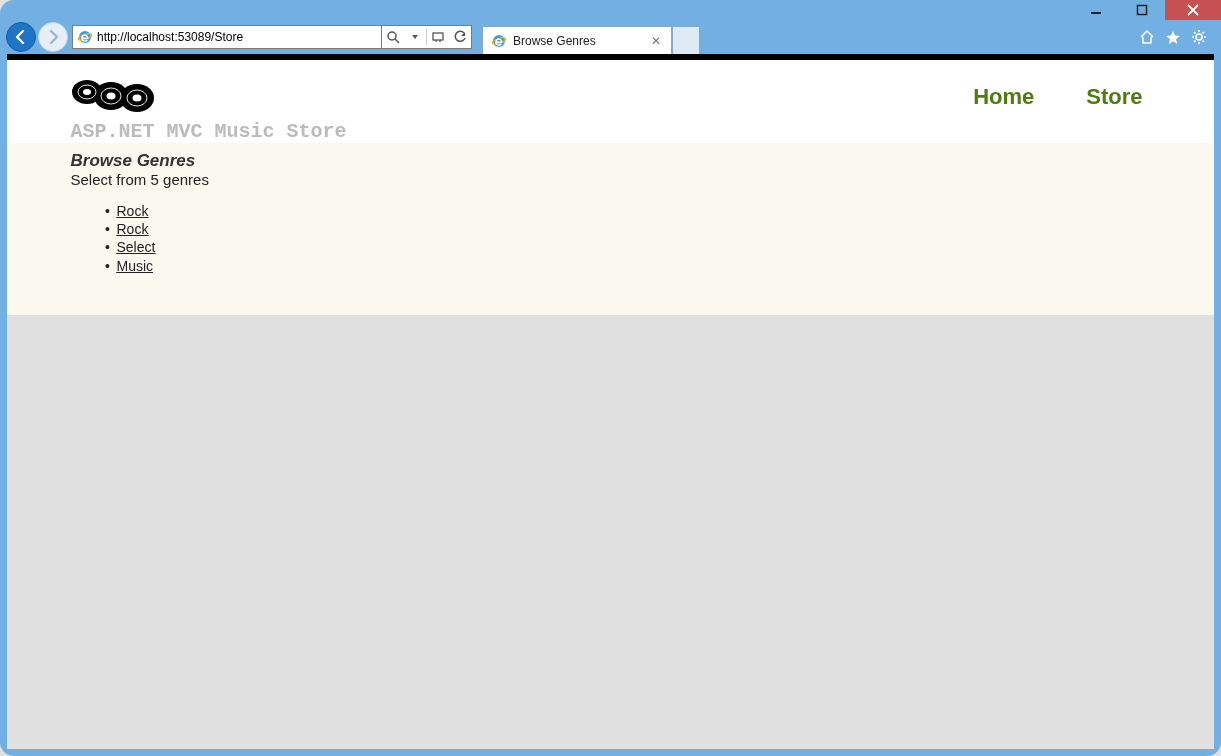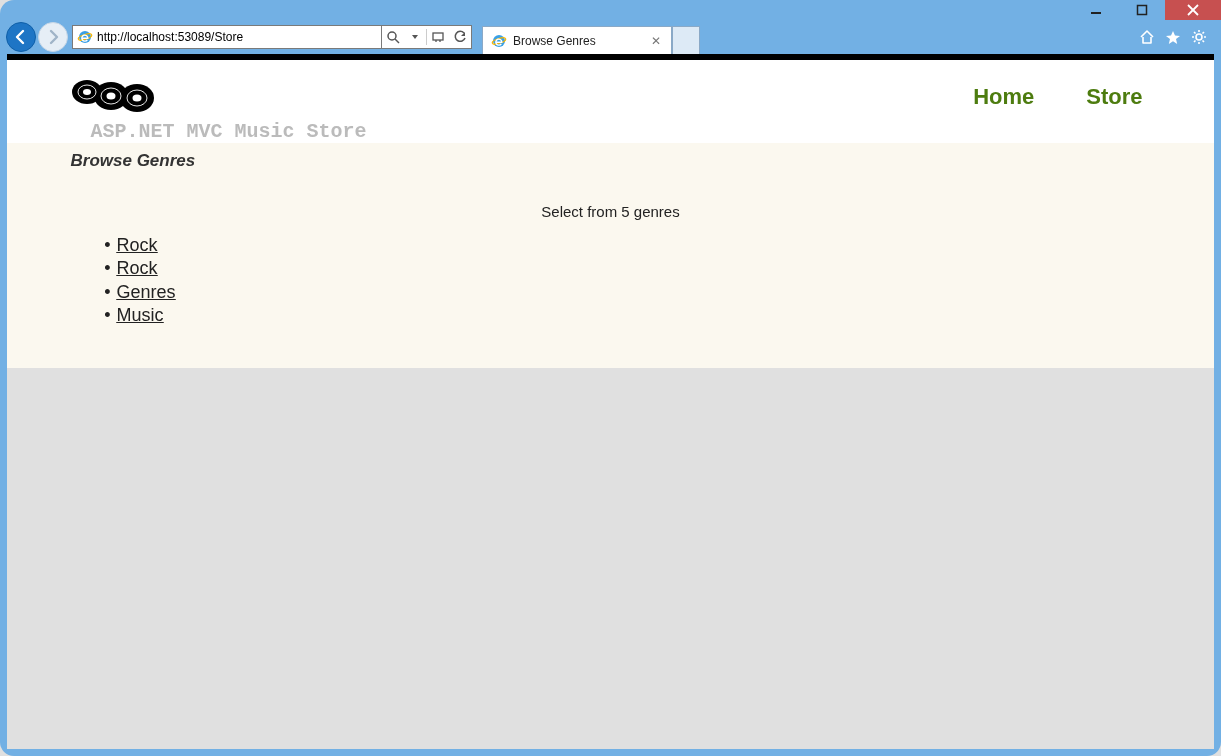--- a/index.html
+++ b/index.html
@@ -37,30 +37,30 @@
 
     
     .viewport { position:absolute; left:7px; right:7px; top:54px; bottom:7px; background:#e0e0e0; }
     .blackbar { height:6px; background:#000; }
     .page-white { background:#fff; padding:0; }
     .page-inner { max-width:1080px; margin:0 auto; padding:12px 0 0 0; position:relative; }
     .logo-row { display:flex; align-items:flex-start; justify-content:space-between; padding:6px 0 0 0; }
     .logo-col { padding-left:0; }
     .records { display:flex; align-items:center; height:36px; }
     .records svg { display:block; }
-    .sitelabel { font-family:Consolas, "Courier New", monospace; color:#bbb; font-size:20px; margin-top:6px; font-weight:600;margin-left:20px; }
+    .sitelabel { font-family:Consolas, "Courier New", monospace; color:#bbb; font-size:20px; margin-top:6px; font-weight:600; }
     .topnav { display:flex; gap:24px; padding-top:6px; padding-right:8px; }
     .topnav a { color:#4d7c0f; text-decoration:none; font-size:22px; font-weight:600;margin-left:28px; }
 
     .page-cream { background:#fbf8ef; }
     .cream-inner { max-width:1080px; margin:0 auto; padding:8px 0 40px 0; }
     .bg-title { font-size:17px; font-weight:700; font-style:italic; color:#333; }
-    .bg-sub { font-size:15px; color:#222; margin-top:32px;text-align:center; }
+    .bg-sub { font-size:15px; color:#222; margin-top:0; }
     ul.genres { list-style:none; margin-top:14px; margin-left:28px; }
-    ul.genres li { font-size:18px; color:#222; line-height:1.3;text-decoration:underline; }
+    ul.genres li { font-size:14px; color:#222; line-height:1.3;text-decoration:underline; }
     ul.genres li::before { content:"•"; color:#222; display:inline-block; width:18px; text-align:center; }
     ul.genres li a { color:#222; text-decoration:underline; }
 
     .ie-e { display:block; }
   </style>
 </head>
 <body>
 
 <div class="window">
   <div class="titlebar">
@@ -212,19 +212,19 @@
       </div>
     </div>
 
     <div class="page-cream">
       <div class="cream-inner">
         <div class="bg-title">Browse Genres</div>
         <div class="bg-sub">Select from 5 genres</div>
         <ul class="genres" id="genre-list">
             <li><a href="#">Rock</a></li>
             <li><a href="#">Rock</a></li>
-            <li><a href="#">Genres</a></li>
+            <li><a href="#">Select</a></li>
             <li><a href="#">Music</a></li>
           </ul>
       </div>
     </div>
   </div>
 </div>
 
 </body></html>

